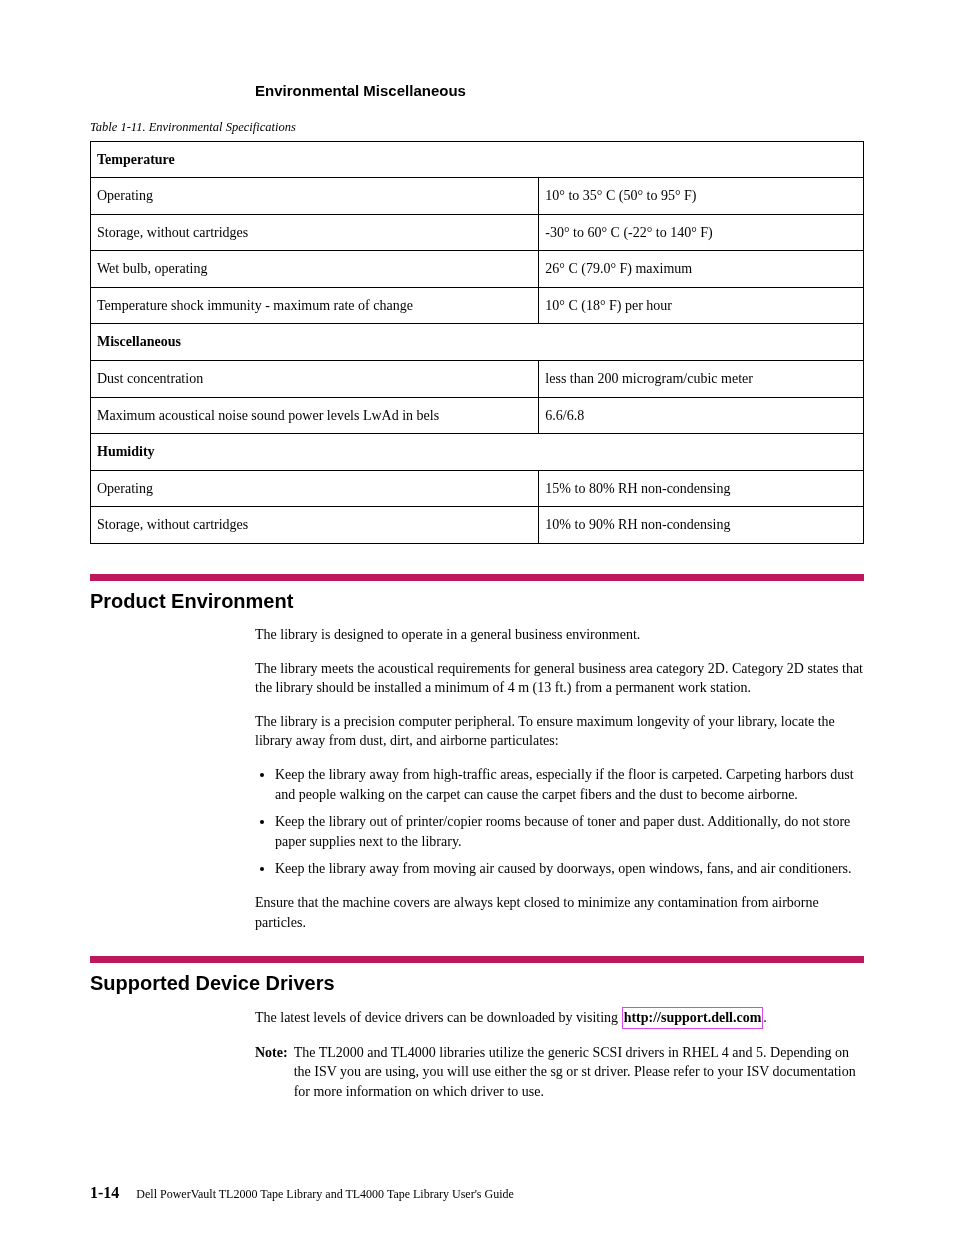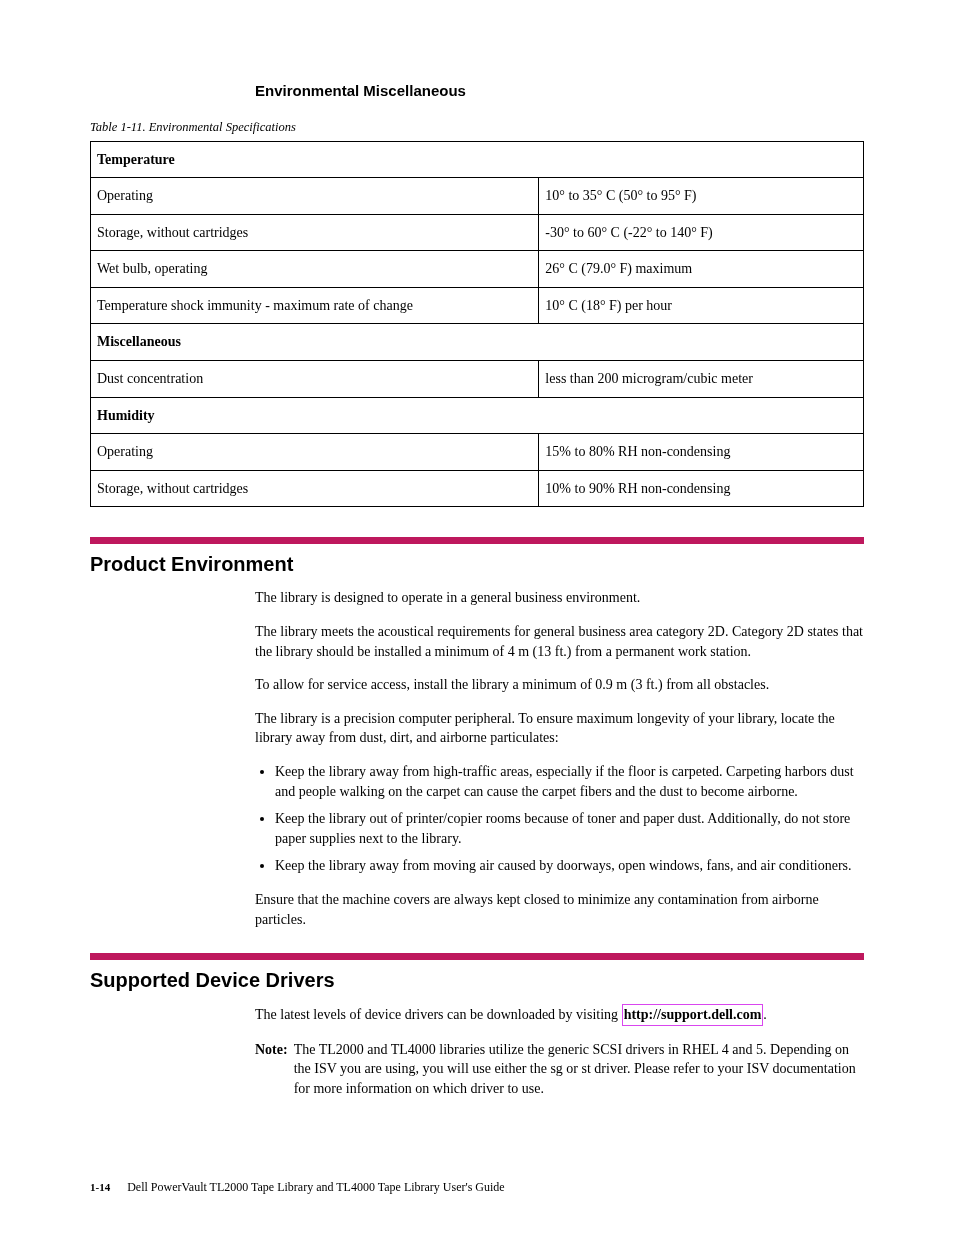--- a/index.html
+++ b/index.html
@@ -84,21 +84,21 @@
   }
   .note-body {
     flex: 1 1 auto;
   }
   .footer {
     margin-top: 80px;
     font-size: 12px;
   }
   .footer .pg {
     font-weight: bold;
-    font-size: 11px;
+    font-size: 16px;
     margin-right: 14px;
   }
 </style>
 </head>
 <body>
 
 <div class="section-heading">Environmental Miscellaneous</div>
 <div class="table-caption">Table 1-11. Environmental Specifications</div>
 
 <table class="spec">
@@ -123,38 +123,41 @@
         <td class="value">10° C (18° F) per hour</td>
       </tr>
       <tr>
         <td class="group" colspan="2">Miscellaneous</td>
       </tr>
       <tr>
         <td class="label">Dust concentration</td>
         <td class="value">less than 200 microgram/cubic meter</td>
       </tr>
       <tr>
+        <td class="label">Maximum acoustical noise sound power levels LwAd in bels</td>
+        <td class="value">6.6/6.8</td>
+      </tr>
+      <tr>
         <td class="group" colspan="2">Humidity</td>
       </tr>
       <tr>
         <td class="label">Operating</td>
         <td class="value">15% to 80% RH non-condensing</td>
       </tr>
       <tr>
         <td class="label">Storage, without cartridges</td>
         <td class="value">10% to 90% RH non-condensing</td>
       </tr>
     </tbody>
 </table>
 
 <h1 class="major">Product Environment</h1>
 <div class="body-block">
   <p>The library is designed to operate in a general business environment.</p>
   <p>The library meets the acoustical requirements for general business area category 2D. Category 2D states that the library should be installed a minimum of 4 m (13 ft.) from a permanent work station.</p>
-  <p>To allow for service access, install the library a minimum of 0.9 m (3 ft.) from all obstacles.</p>
   <p>The library is a precision computer peripheral. To ensure maximum longevity of your library, locate the library away from dust, dirt, and airborne particulates:</p>
   <ul id="pe-list">
       <li>Keep the library away from high-traffic areas, especially if the floor is carpeted. Carpeting harbors dust and people walking on the carpet can cause the carpet fibers and the dust to become airborne.</li>
       <li>Keep the library out of printer/copier rooms because of toner and paper dust. Additionally, do not store paper supplies next to the library.</li>
       <li>Keep the library away from moving air caused by doorways, open windows, fans, and air conditioners.</li>
     </ul>
   <p>Ensure that the machine covers are always kept closed to minimize any contamination from airborne particles.</p>
 </div>
 
 <h1 class="major">Supported Device Drivers</h1>

